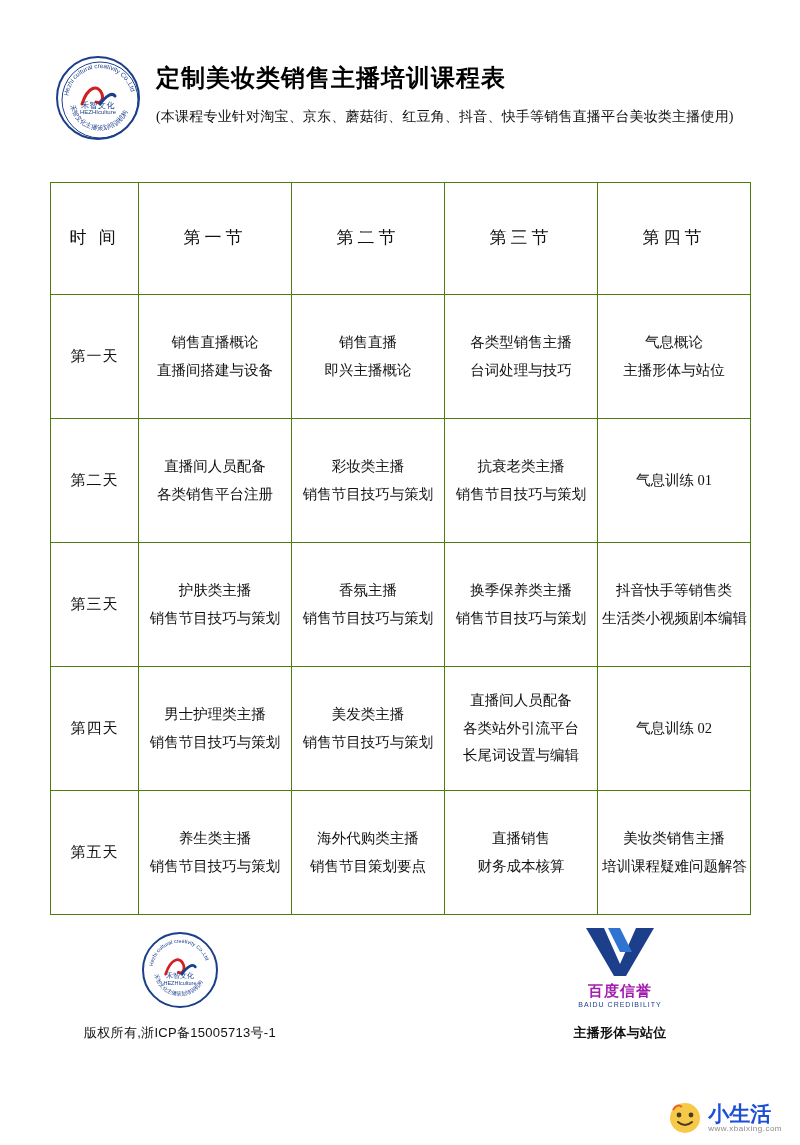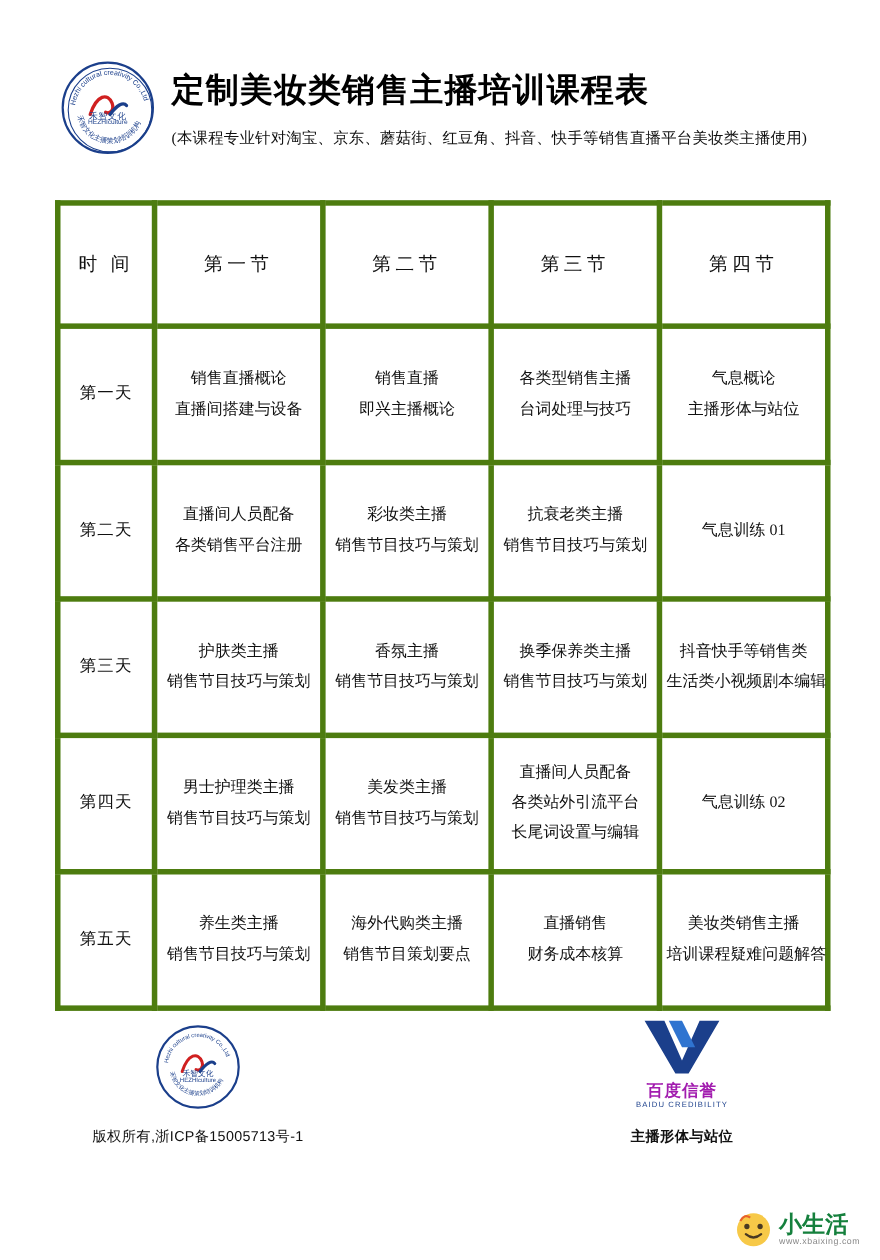--- a/index.html
+++ b/index.html
@@ -67,21 +67,21 @@
     font-size: 6px;
     color: #1b3f8b;
     font-family: "Liberation Sans", sans-serif;
   }
   .title-block {
     flex: 1;
     padding-left: 10px;
     padding-top: 10px;
   }
   .doc-title {
-    font-size: 30px;
+    font-size: 24px;
     font-weight: bold;
     letter-spacing: 1px;
     color: #000;
     margin: 0 0 14px 0;
     font-family: "Liberation Serif", serif;
   }
   .doc-subtitle {
     font-size: 14px;
     color: #111;
     margin: 0;
@@ -92,21 +92,21 @@
   .table-wrap {
     padding: 42px 50px 0 50px;
   }
   table.schedule {
     width: 700px;
     border-collapse: collapse;
     table-layout: fixed;
   }
   table.schedule th,
   table.schedule td {
-    border: 5px solid #4d7c0f;
+    border: 1px solid #4d7c0f;
     text-align: center;
     vertical-align: middle;
     padding: 6px 4px;
     font-size: 14.5px;
     line-height: 1.9;
     color: #111;
   }
   table.schedule thead th {
     height: 112px;
     font-size: 17px;
@@ -178,21 +178,21 @@
     bottom: 10px;
     display: flex;
     align-items: center;
     gap: 6px;
   }
   .wm-icon { width: 34px; height: 34px; }
   .wm-text { line-height: 1.1; }
   .wm-title {
     font-size: 21px;
     font-weight: bold;
-    color: #15803d;
+    color: #1d4ed8;
     font-family: "Liberation Sans", sans-serif;
   }
   .wm-sub {
     font-size: 8px;
     color: #888;
     font-family: "Liberation Sans", sans-serif;
     letter-spacing: 0.5px;
   }
 </style>
 </head>

